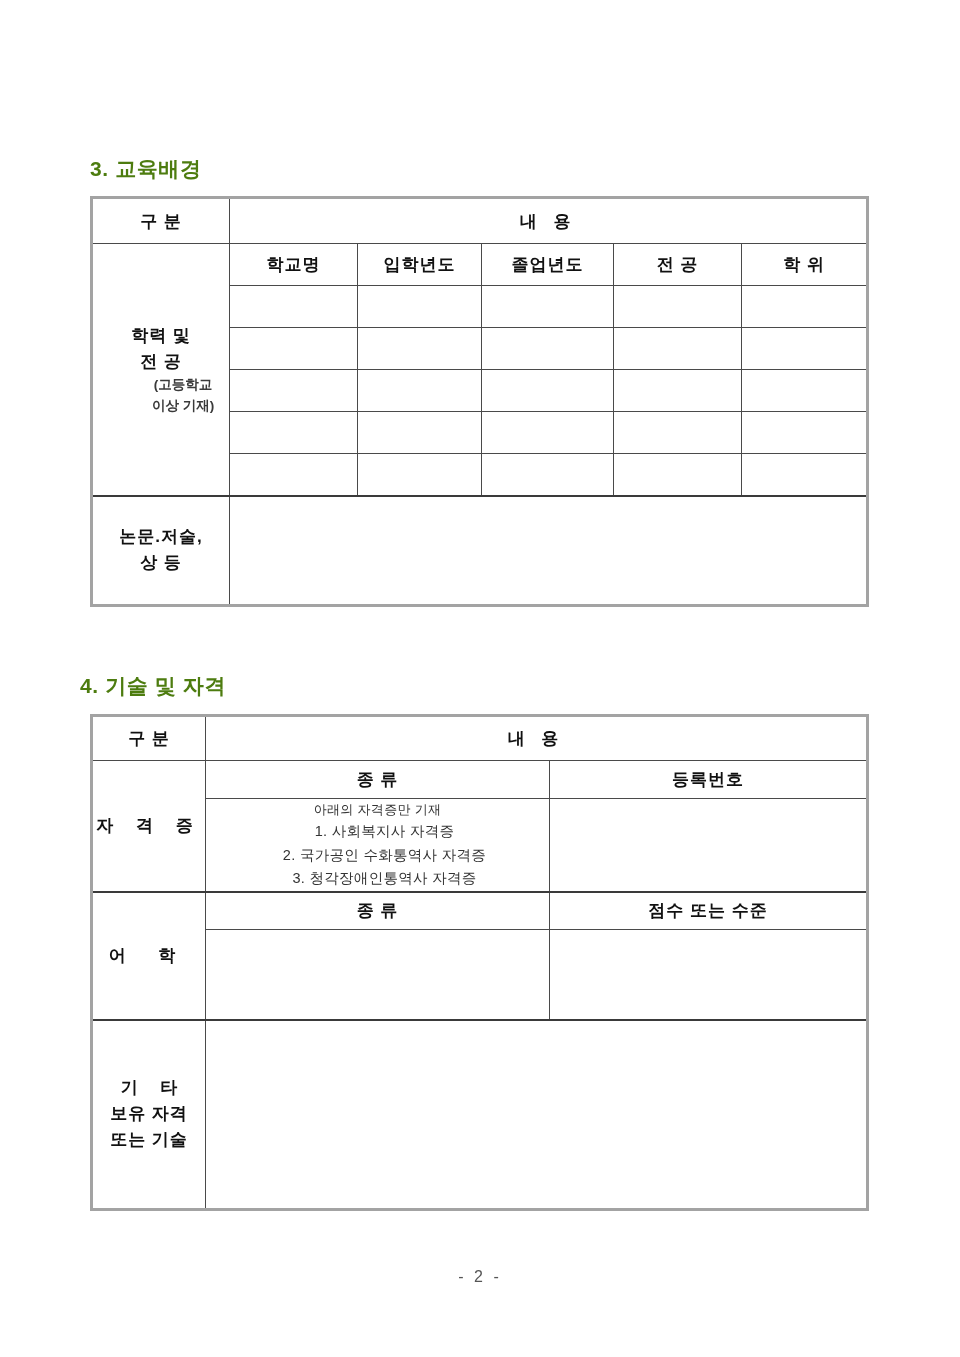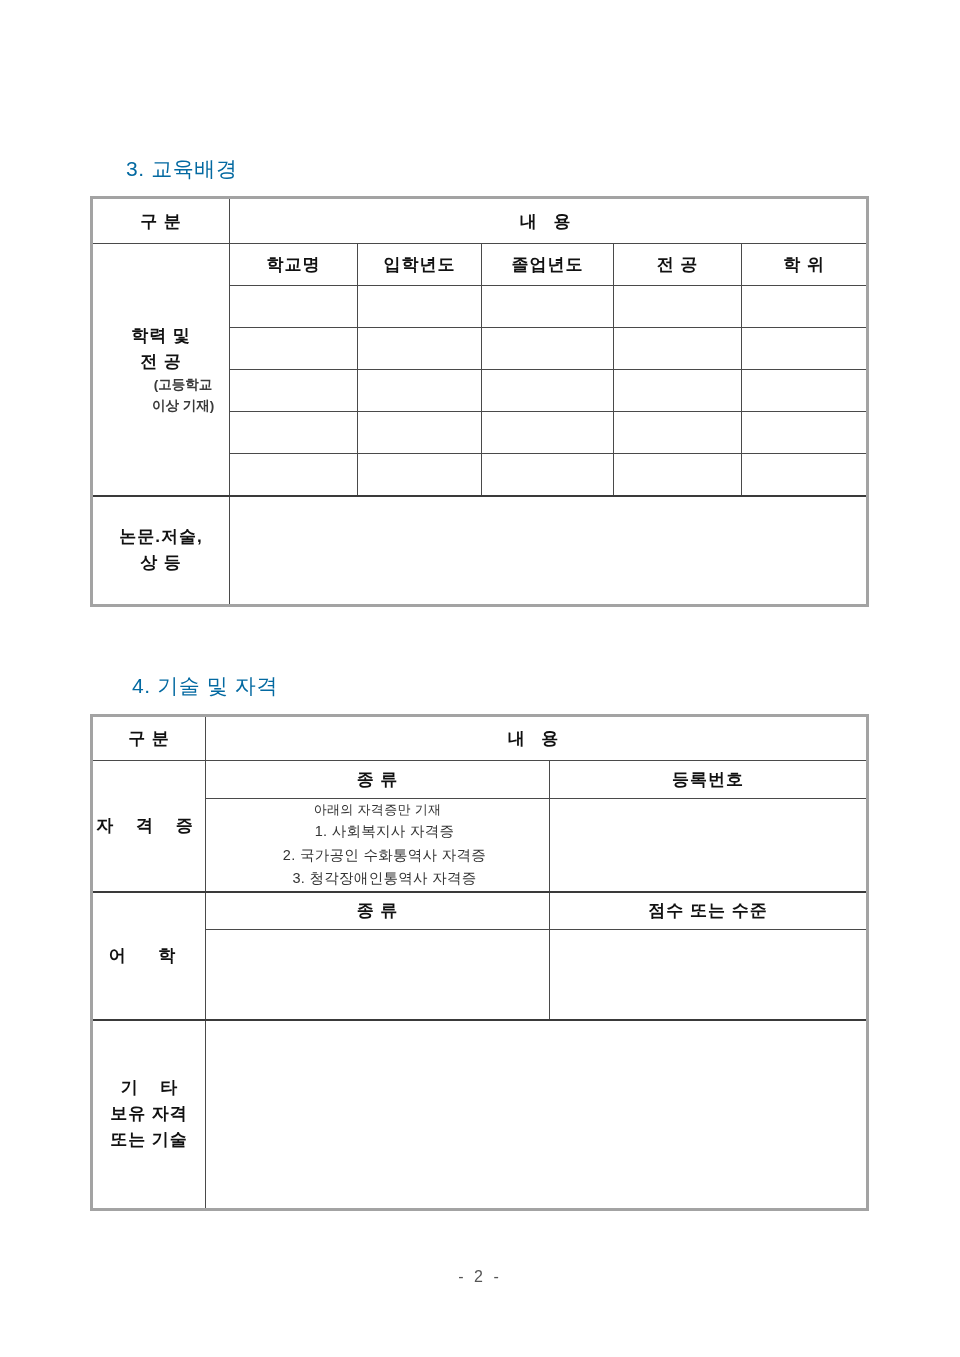--- a/index.html
+++ b/index.html
@@ -19,28 +19,27 @@
   .page {
     position: absolute;
     inset: 0;
     background: #fff;
   }
 
   
   .section-heading {
     position: absolute;
     font-size: 21px;
-    font-weight: normal;
+    font-weight: bold;
     letter-spacing: 0.6px;
-    color: #0369a1;
+    color: #4d7c0f;
     white-space: nowrap;
-    margin-left: 36px;
   }
   #heading-education { left: 90px; top: 155px; }
-  #heading-skills    { left: 96px; top: 672px; }
+  #heading-skills    { left: 80px; top: 672px; }
 
   
   .form-table {
     position: absolute;
     border-collapse: collapse;
     table-layout: fixed;
     background: #fff;
   }
   .form-table td {
     border: 1px solid #4a4a4a;

